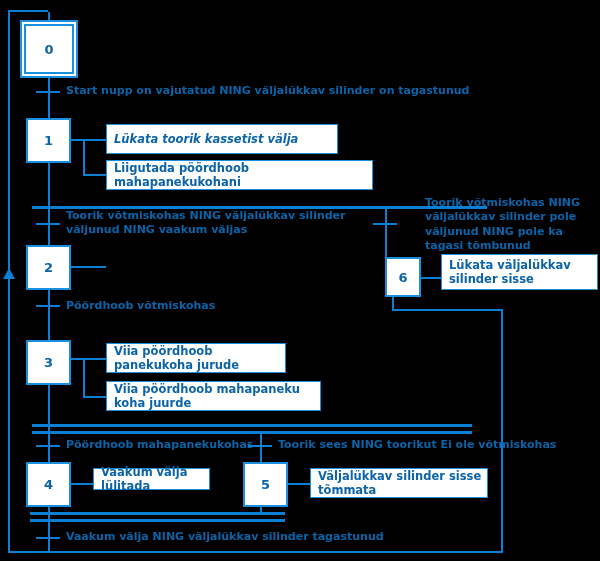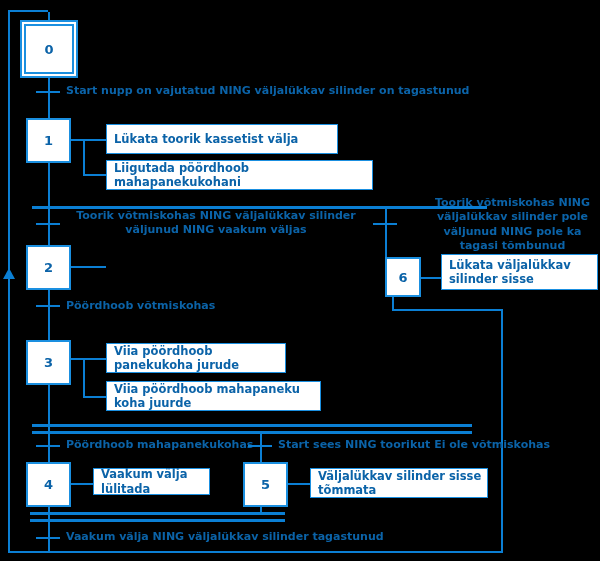--- a/index.html
+++ b/index.html
@@ -38,21 +38,20 @@
     color:#0b63a8;
     font-size:11.5px;font-weight:bold;
     line-height:1.25;
   }
   .trans-label{
     position:absolute;
     color:#0b63a8;
     font-size:11px;font-weight:bold;
     line-height:1.3;
     white-space:nowrap;
-    text-align:center;
   }
   .trans-label.wrap{white-space:normal;}
   .arrow-up{
     position:absolute;
     width:0;height:0;
     border-left:6px solid transparent;
     border-right:6px solid transparent;
     border-bottom:11px solid #0b7fd4;
   }
 </style>
@@ -79,21 +78,21 @@
   <div class="trans-label" style="left:66px;top:84px;">Start nupp on vajutatud NING väljalükkav silinder on tagastunud</div>
 
   <div class="step" style="left:26px;top:118px;width:45px;height:45px;">
     <span>1</span>
   </div>
 
   <div class="hline" style="left:71px;top:139px;width:35px;"></div>
   <div class="vline" style="left:83px;top:139px;height:36px;"></div>
   <div class="hline" style="left:83px;top:174px;width:23px;"></div>
 
-  <div class="action" style="left:106px;top:124px;width:232px;height:30px;">
+  <div class="action" style="left:106px;top:124px;width:232px;height:30px;font-style:italic;">
     <span>Lükata toorik kassetist välja</span>
   </div>
   <div class="action" style="left:106px;top:160px;width:267px;height:30px;">
     <span>Liigutada pöördhoob mahapanekukohani</span>
   </div>
 
   <div class="hline thick" style="left:32px;top:206px;width:455px;"></div>
 
   <div class="vline" style="left:385px;top:208px;height:52px;"></div>
 
@@ -137,27 +136,27 @@
   </div>
 
   <div class="hline thick" style="left:32px;top:424px;width:440px;"></div>
   <div class="hline thick" style="left:32px;top:431px;width:440px;"></div>
   <div class="vline" style="left:260px;top:433px;height:47px;"></div>
 
   <div class="hline" style="left:36px;top:445px;width:24px;"></div>
   <div class="trans-label" style="left:66px;top:438px;">Pöördhoob mahapanekukohas</div>
 
   <div class="hline" style="left:248px;top:445px;width:24px;"></div>
-  <div class="trans-label" style="left:278px;top:438px;">Start sees NING toorikut Ei ole võtmiskohas</div>
+  <div class="trans-label" style="left:278px;top:438px;">Toorik sees NING toorikut Ei ole võtmiskohas</div>
 
   <div class="step" style="left:26px;top:462px;width:45px;height:45px;">
     <span>4</span>
   </div>
   <div class="hline" style="left:71px;top:483px;width:22px;"></div>
-  <div class="action" style="left:93px;top:468px;width:117px;height:27px;">
+  <div class="action" style="left:93px;top:468px;width:117px;height:22px;">
     <span>Vaakum välja lülitada</span>
   </div>
 
   <div class="step" style="left:243px;top:462px;width:45px;height:45px;">
     <span>5</span>
   </div>
   <div class="hline" style="left:288px;top:483px;width:22px;"></div>
   <div class="action" style="left:310px;top:468px;width:178px;height:30px;">
     <span>Väljalükkav silinder sisse tõmmata</span>
   </div>

